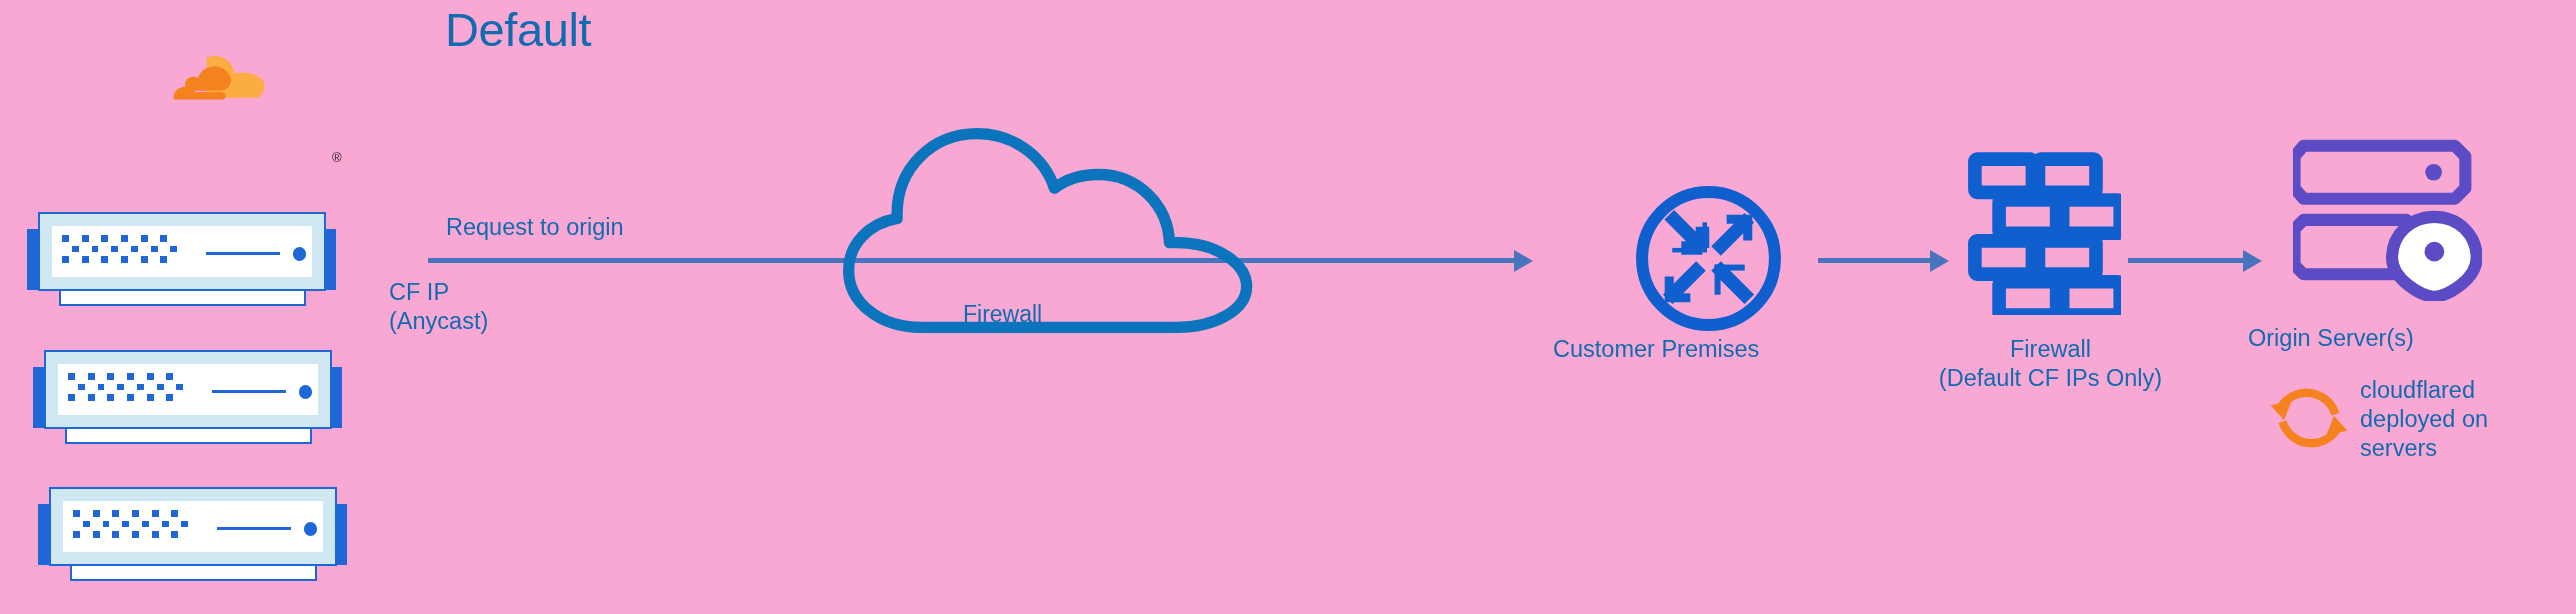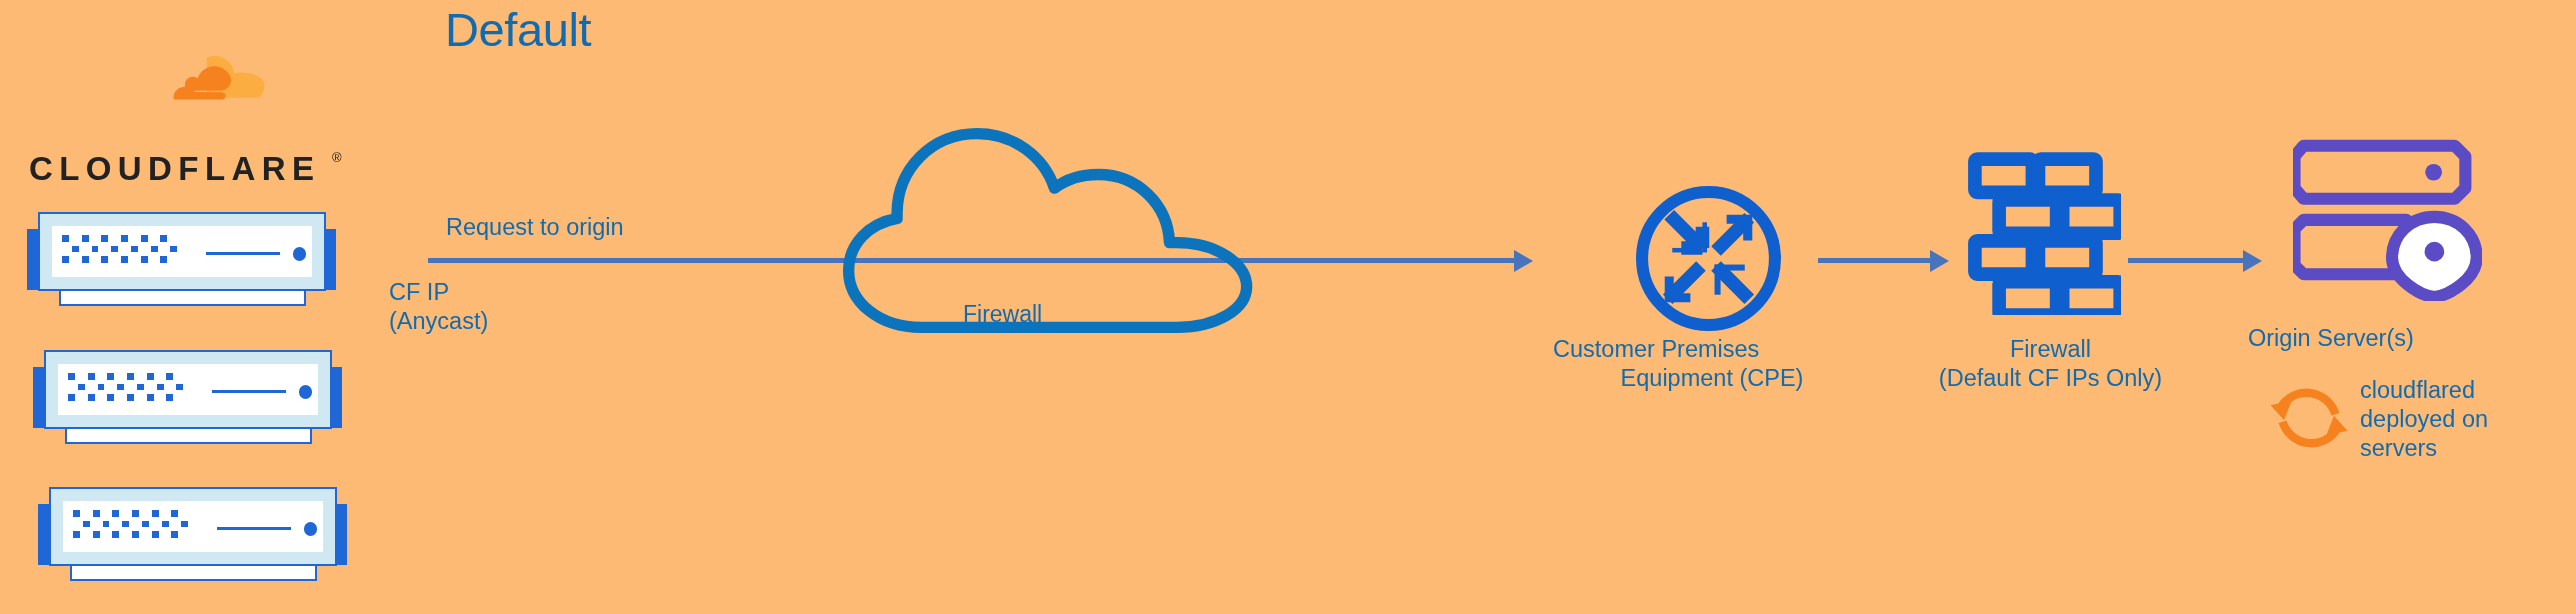--- a/index.html
+++ b/index.html
@@ -8,21 +8,21 @@
     padding: 0;
     background: #ffffff;
   }
   body {
     font-family: "Liberation Sans", sans-serif;
   }
   #canvas {
     position: relative;
     width: 2576px;
     height: 614px;
-    background: #fdba74;
+    background: #f9a8d4;
     overflow: hidden;
   }
   .abs { position: absolute; }
 
   
   #diagram-title {
     left: 445px;
     top: 1.5px;
     font-size: 47px;
     color: #106BB0;
@@ -163,21 +163,20 @@
 
 <div id="canvas">
 
   <div class="abs" id="diagram-title">Default</div>
 
   <div class="abs" id="cf-logo-wrap">
     <svg class="abs" style="left:91px; top:-61px;" width="151" height="70" viewBox="0 0 200 92">
       <path fill="#FBAD41" d="M160 36c-3 0-6 .5-8.5 1.4-1.6-13-12.7-23.1-26.2-23.1-3.7 0-7.2.8-10.4 2.2v52.9H183c5-3.6 8.3-9.5 8.3-16.2C191.3 42.4 177.3 36 160 36z"></path>
       <path fill="#F6821F" d="M139.6 69.5c.6-2 .4-3.9-.6-5.2-.9-1.2-2.4-1.9-4.3-2l-35.3-.5c-.2 0-.4-.1-.5-.3-.1-.2-.1-.4-.1-.6.1-.3.4-.6.8-.6l35.6-.5c4.2-.2 8.8-3.6 10.4-7.8l2-5.3c.1-.2.1-.5.1-.7-2.3-10.4-11.6-18.2-22.7-18.2-10.2 0-18.9 6.6-22 15.8-2-1.5-4.6-2.3-7.4-2-5 .5-9 4.5-9.5 9.5-.1 1.3 0 2.5.3 3.7C77.2 54.9 71 61.2 71 69c0 .7.1 1.4.1 2.1 0 .3.3.6.6.6h65.1c.4 0 .7-.3.8-.6l2-1.6z"></path>
     </svg>
-    <div id="cf-wordmark">CLOUDFLARE</div>
     <div id="cf-reg">®</div>
   </div>
 
   <div class="abs rack" style="left:27px; top:212px;">
     <div class="tab tab-l"></div>
     <div class="tab tab-r"></div>
     <div class="body">
       <div class="panel">
         <div class="dots">
           <div class="dot" style="left:0px;   top:0px;"></div>
@@ -307,21 +306,20 @@
 
     <path d="M90 110 L46 154" fill="none" stroke="#0F5FCF" stroke-width="18"></path>
     <polygon points="42,124 54,124 54,146 76,146 76,158 42,158" fill="#0F5FCF"></polygon>
 
     <path d="M154 154 L110 110" fill="none" stroke="#0F5FCF" stroke-width="18"></path>
     <polygon points="108,108 148,108 148,116 108,116" fill="#0F5FCF"></polygon>
     <polygon points="108,108 108,148 116,148 116,108" fill="#0F5FCF"></polygon>
   </svg>
   <div class="abs" id="cpe-label">
     <div class="label-blue" style="text-align:left;">Customer Premises</div>
-    <div class="label-blue" style="text-align:center;">Equipment (CPE)</div>
   </div>
 
   <div class="abs arrow-line" style="left:1818px; top:258px; width:115px;"></div>
   <div class="abs arrow-head" style="left:1930px; top:250px;"></div>
 
   <svg class="abs" id="firewall-icon" width="159" height="165" viewBox="0 0 210 218">
     <g fill="none" stroke="#0F5FCF" stroke-width="18" stroke-linejoin="round">
       <rect x="17" y="12" width="76" height="44" rx="3"></rect>
       <rect x="101" y="12" width="76" height="44" rx="3"></rect>
       <rect x="49" y="66" width="76" height="44" rx="3"></rect>

